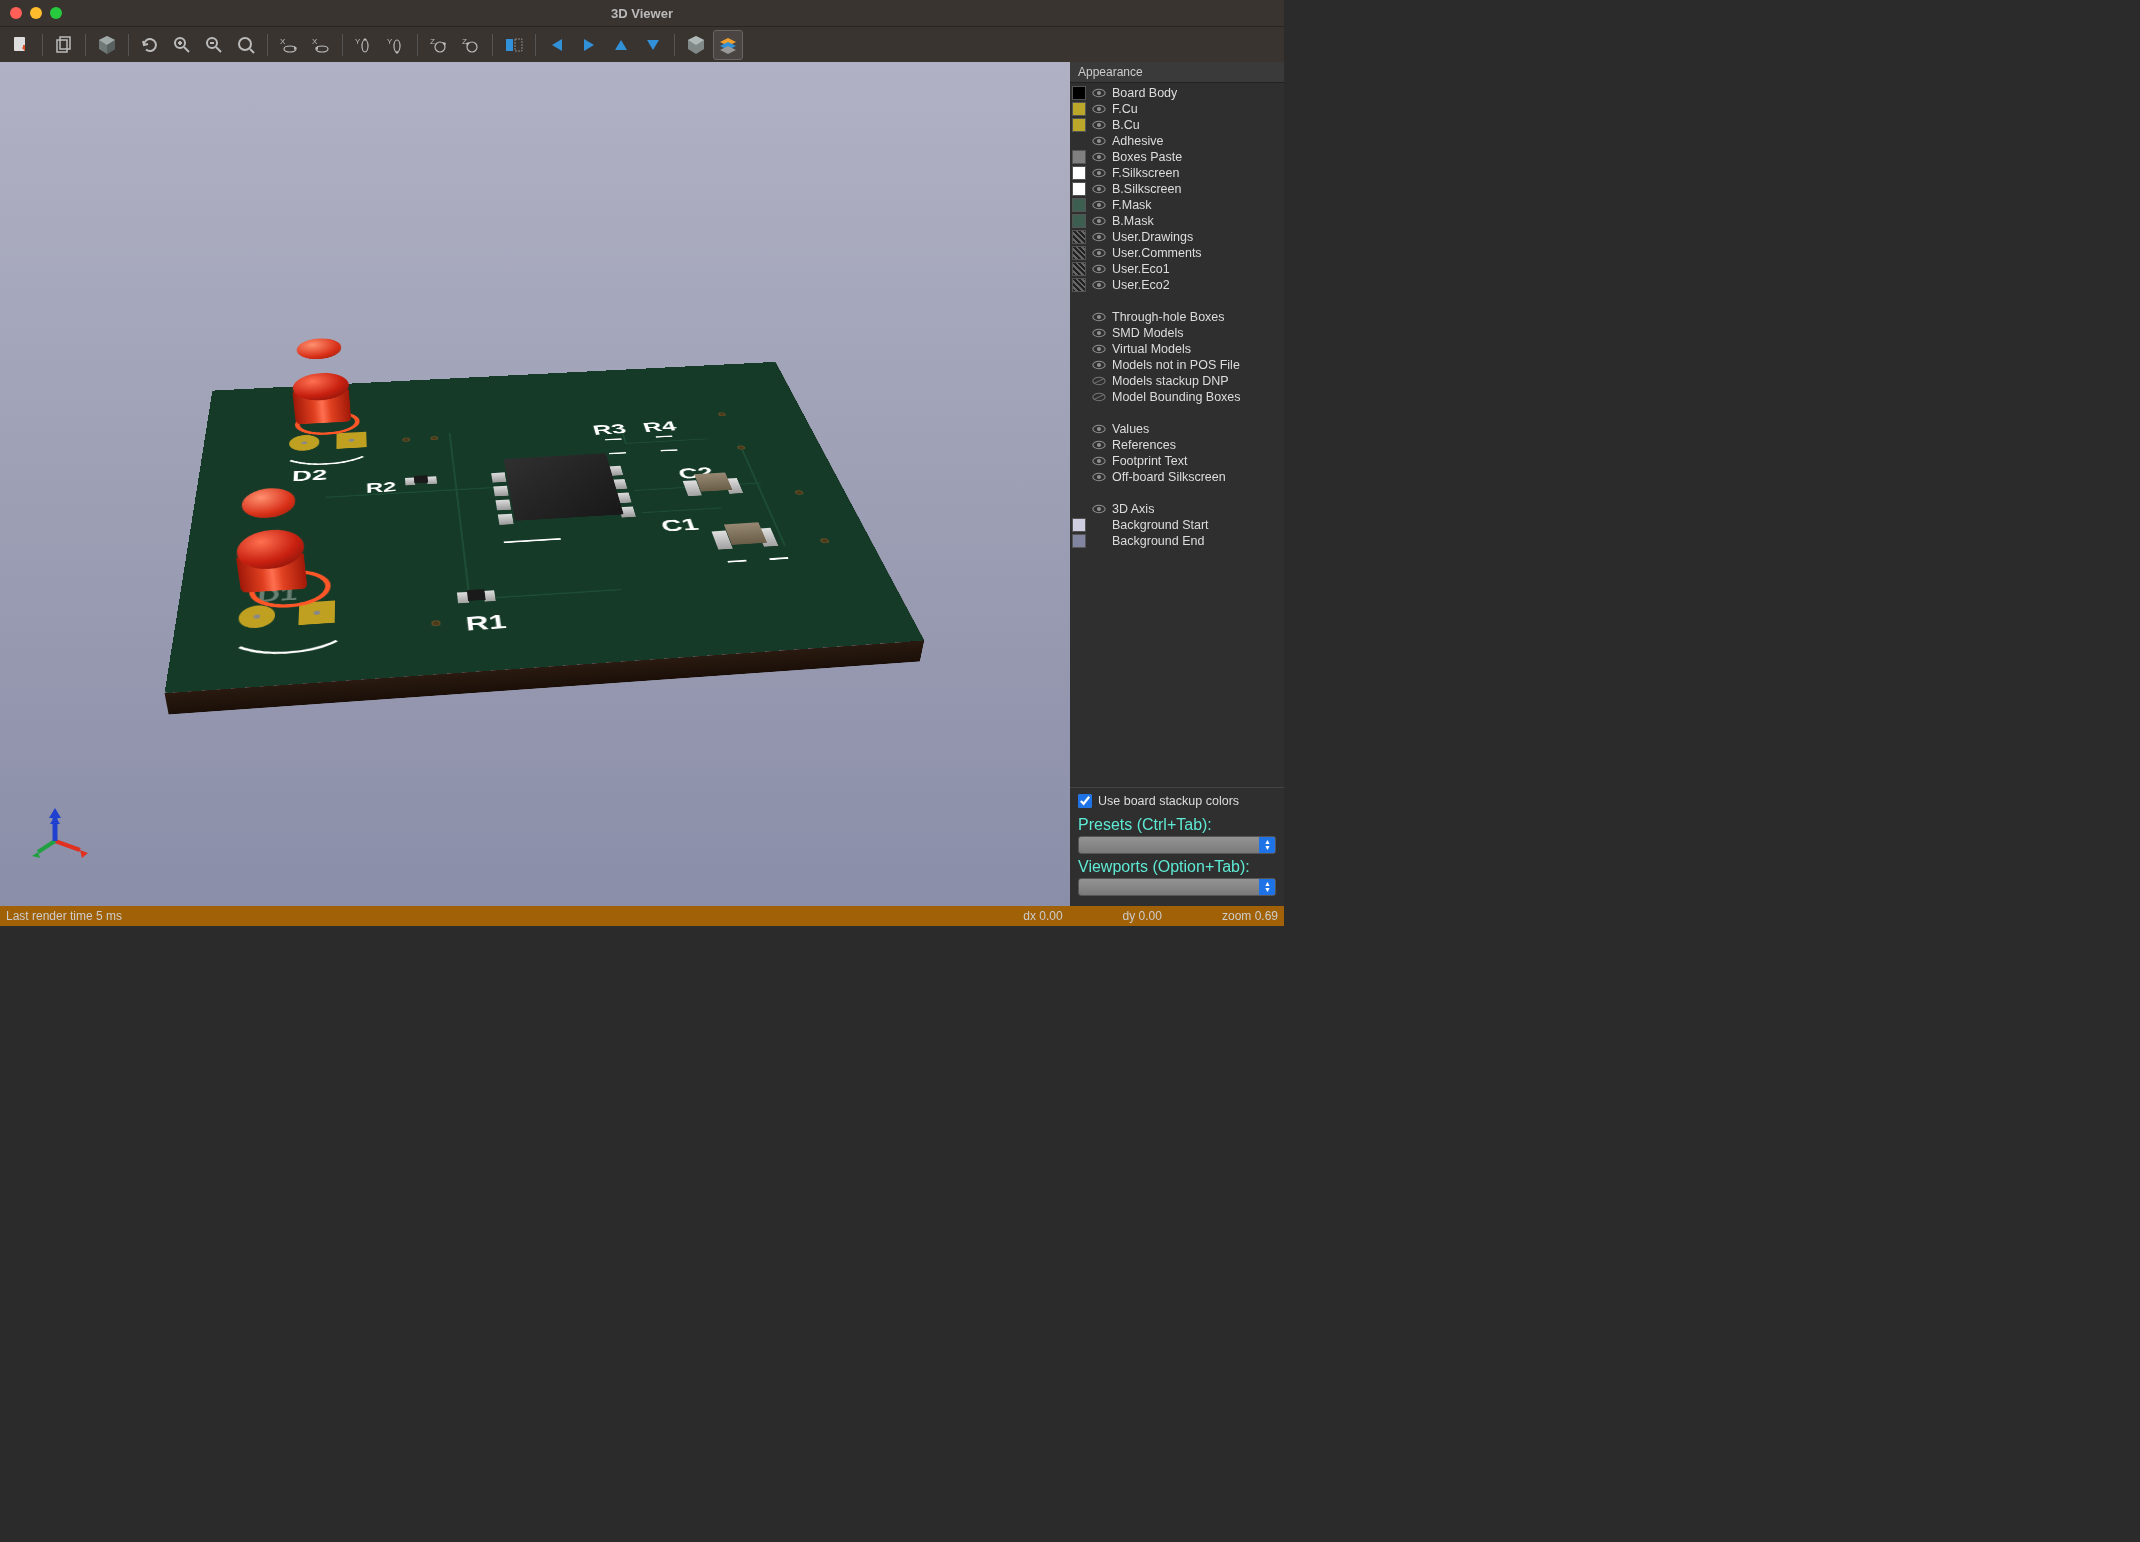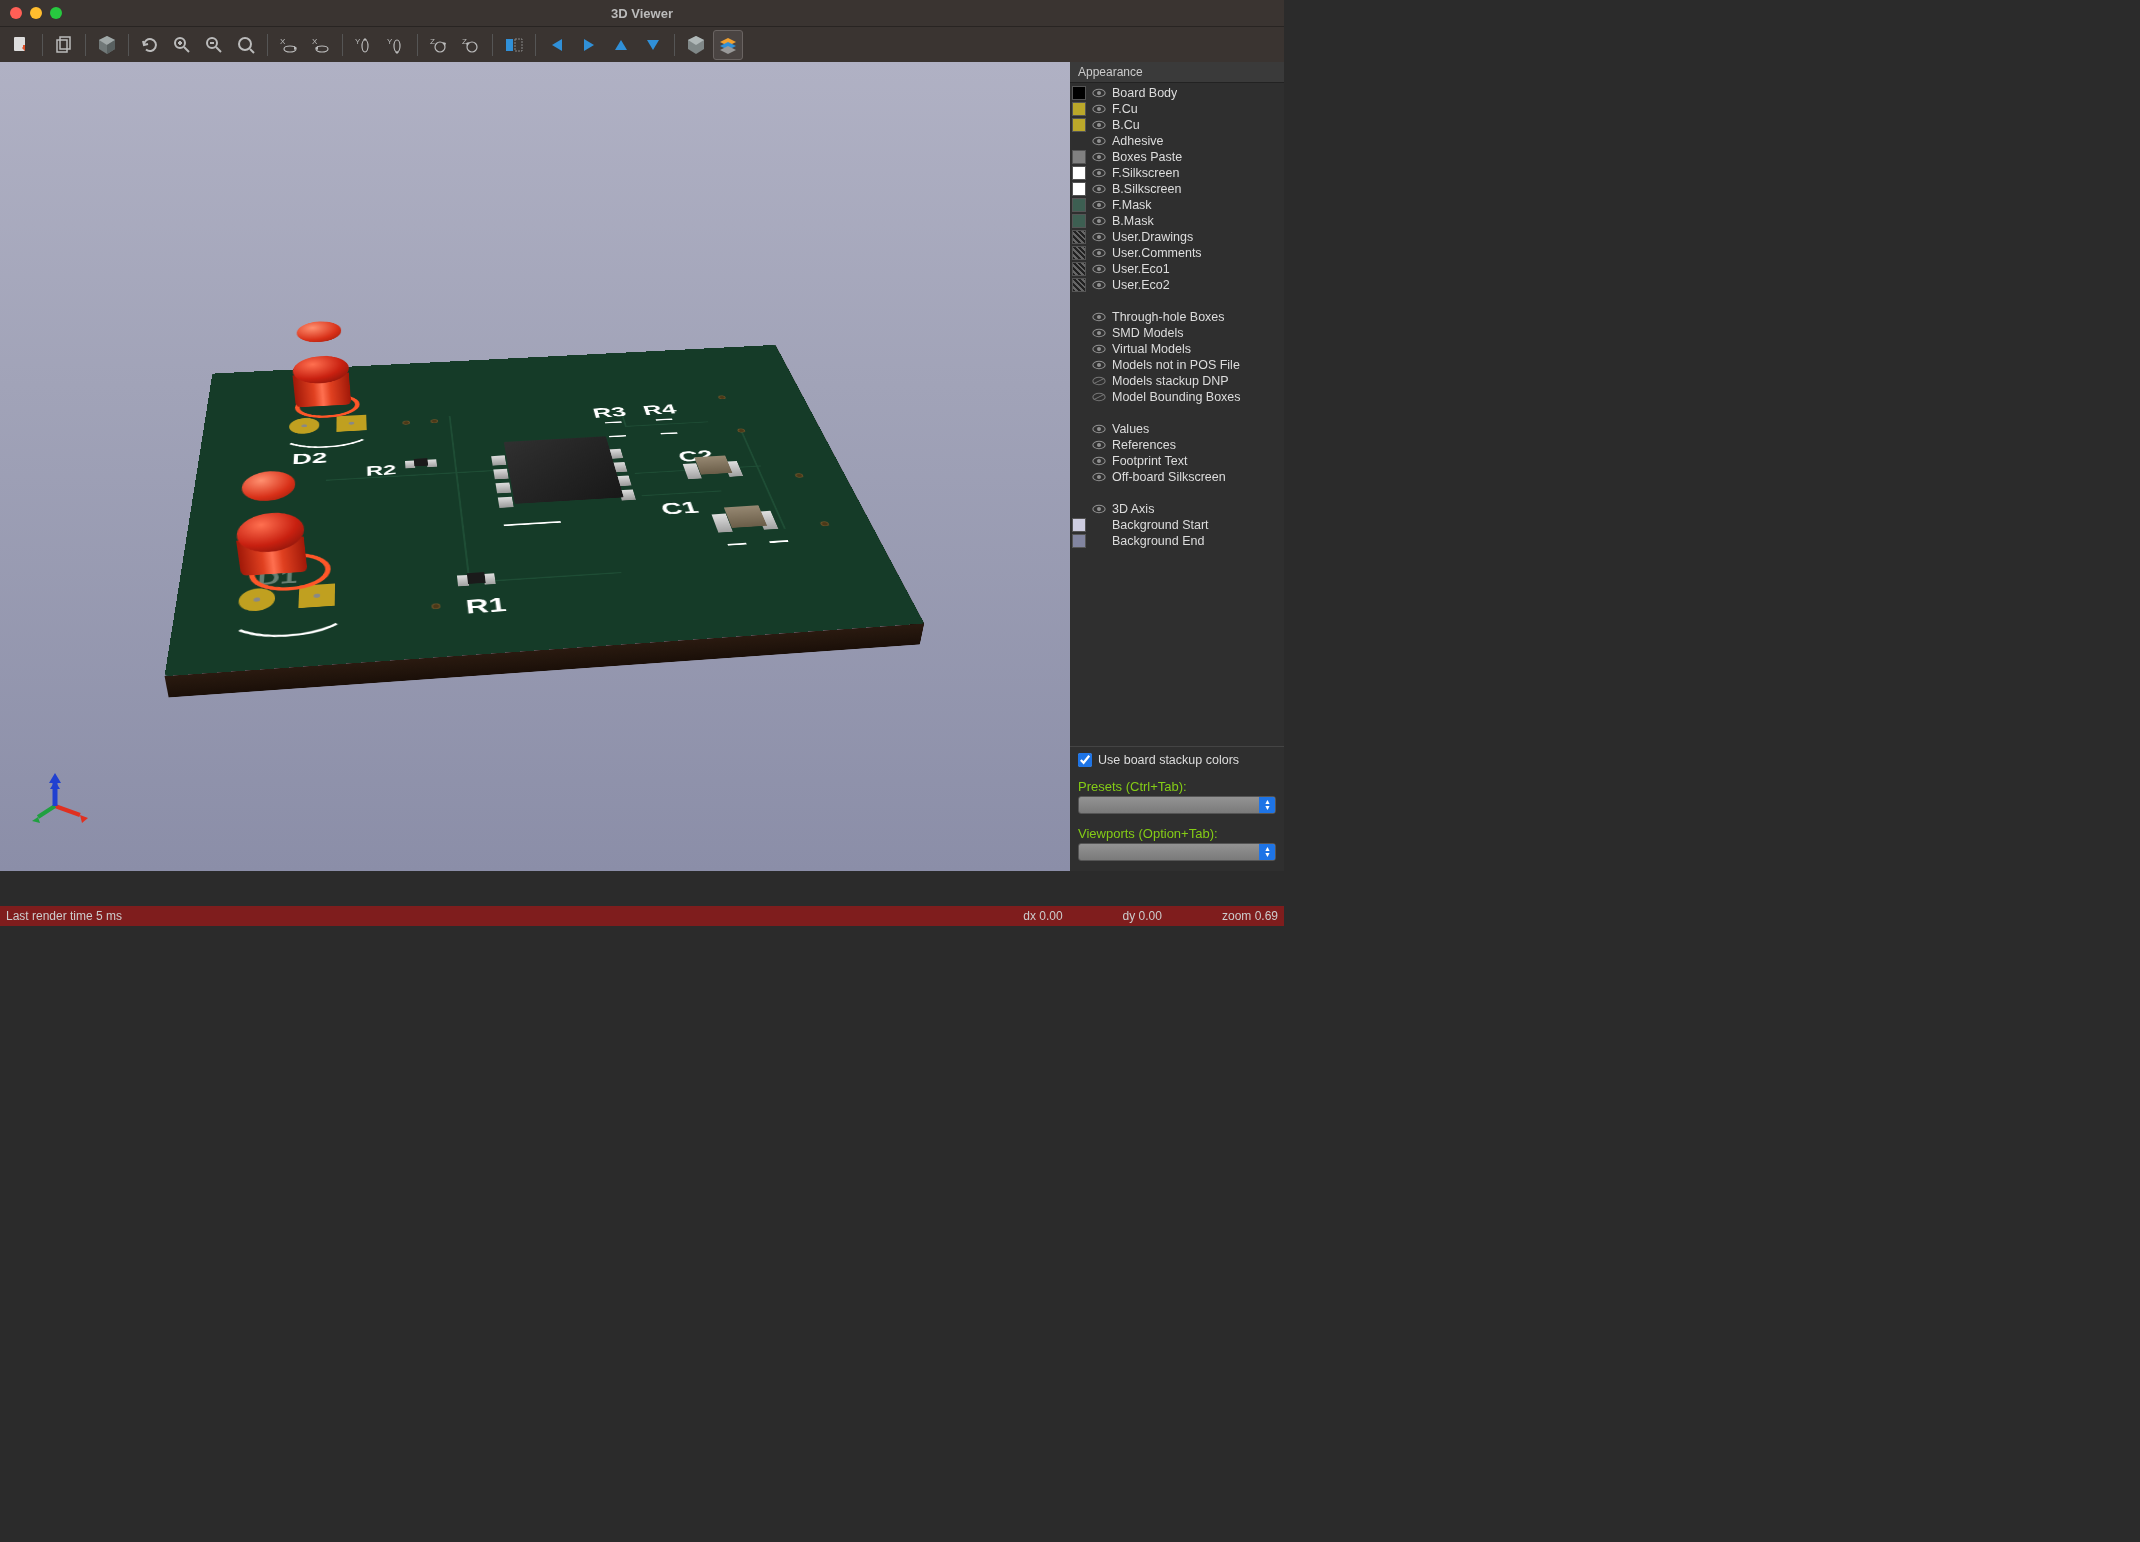--- a/index.html
+++ b/index.html
@@ -128,23 +128,23 @@
     display: flex;
     align-items: center;
     gap: 6px;
     margin-bottom: 8px;
   }
   .checkbox-row input[type=checkbox] {
     width: 14px; height: 14px;
     accent-color: #1e74e6;
   }
   .dropdown-label {
-    font-size: 13px;
-    color: #84cc16;
-    margin: 12px 0 2px 0;
+    font-size: 16px;
+    color: #5eead4;
+    margin: 0 0 2px 0;
   }
   .dropdown {
     width: 100%;
     height: 18px;
     background: linear-gradient(#939393,#7a7a7a);
     border: 1px solid #555;
     border-radius: 3px;
     position: relative;
     margin-bottom: 4px;
   }
@@ -162,27 +162,26 @@
     position: absolute;
     right: 4px;
     top: 2px;
     z-index: 1;
     font-size: 7px;
     line-height: 6px;
     color: #fff;
   }
   .statusbar {
     height: 20px;
-    background: #7f1d1d;
+    background: #a16207;
     display: flex;
     align-items: center;
     font-size: 12px;
     color: #ccc;
     padding: 0 6px;
-    margin-top: 35px;
   }
   .status-left { flex: 0 0 auto; }
   .status-spacer { flex: 1; }
   .status-item { margin-left: 60px; }
 
   
   .pcb-wrap {
     position: absolute;
     left: 50%;
     top: 50%;

